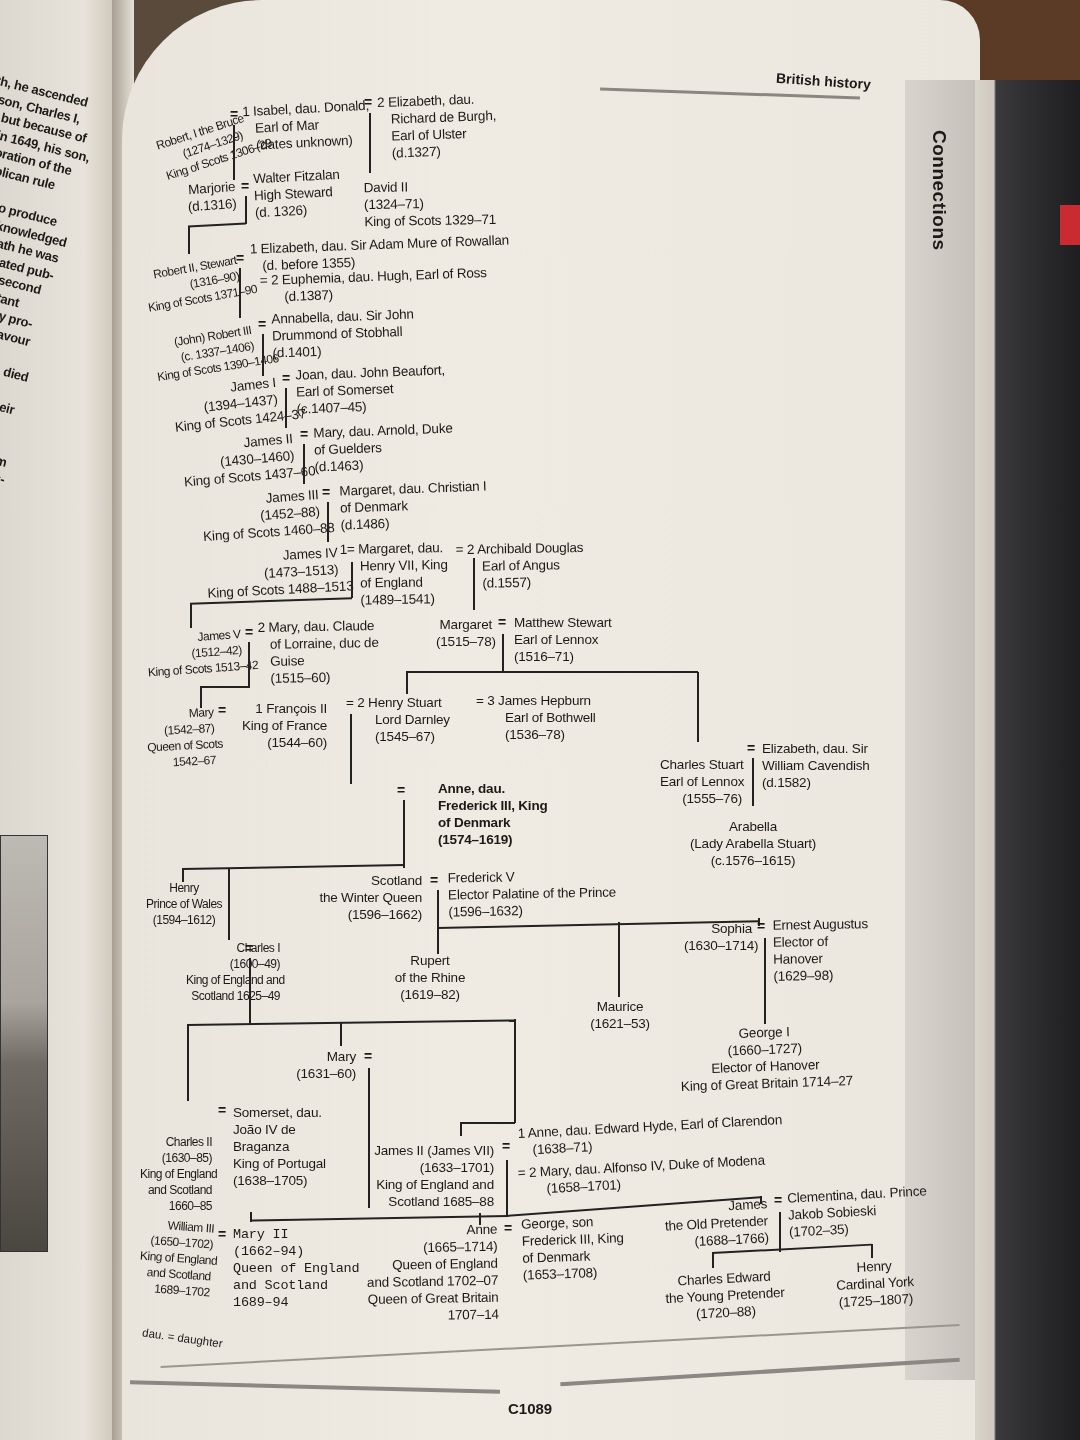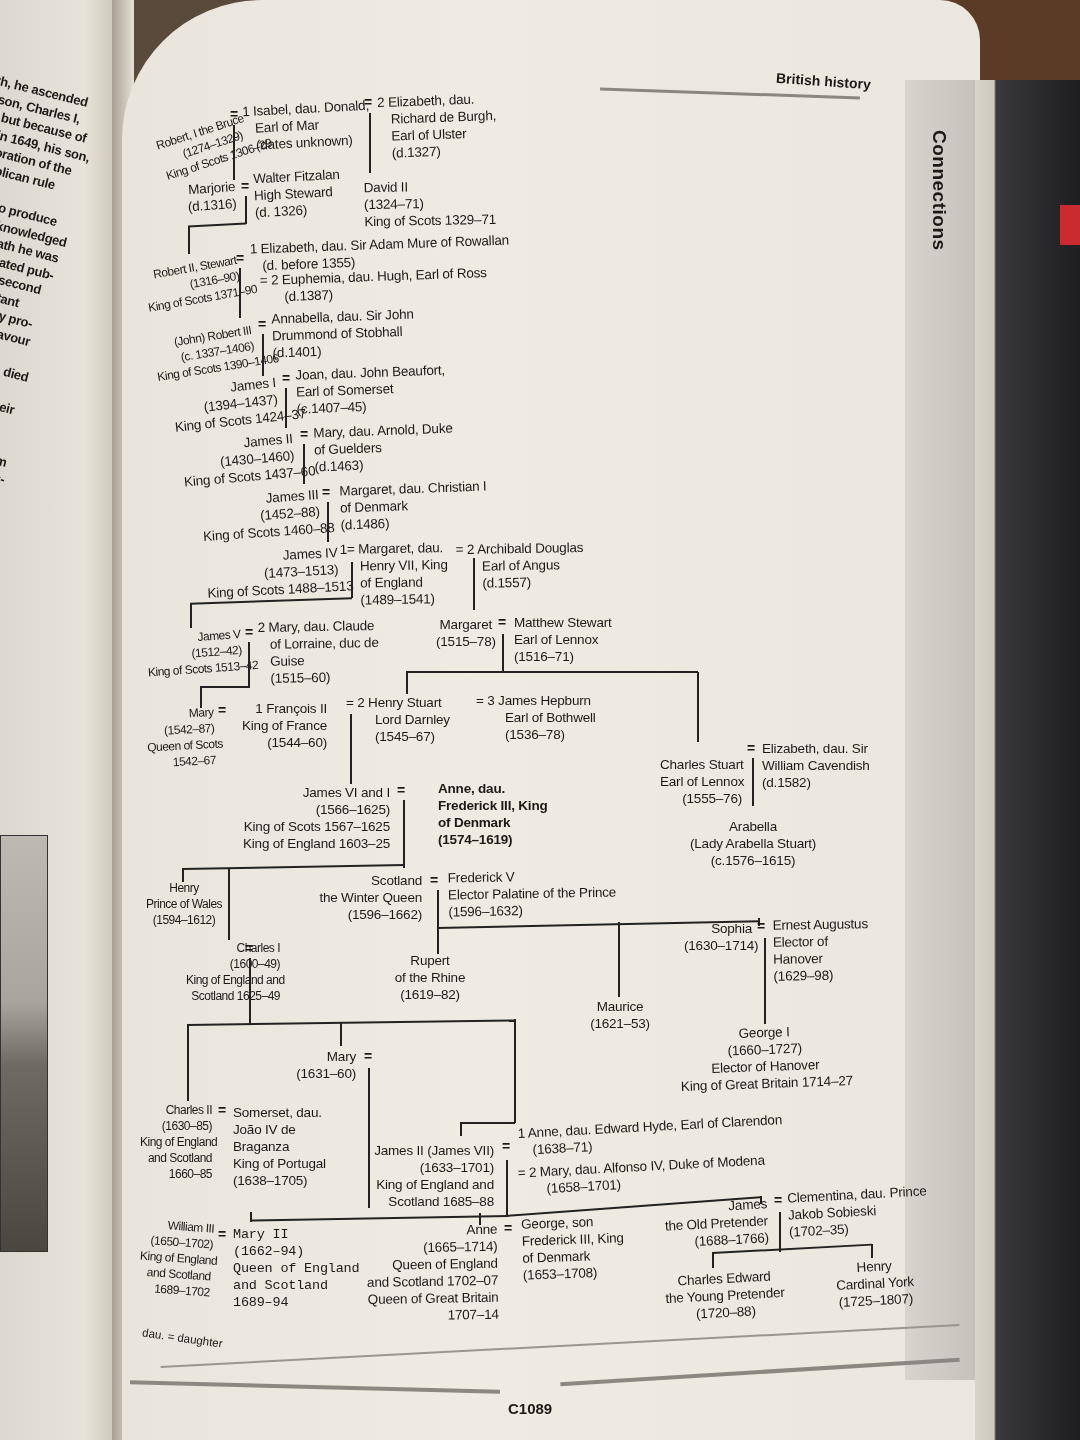--- a/index.html
+++ b/index.html
@@ -284,26 +284,20 @@
       <span>William Cavendish</span>
       <span>(d.1582)</span>
   </div>
   <div class="ln v" style="left:752px;top:758px;height:48px;"></div>
   <div class="n c" style="left:690px;top:818px;width:126px;">
     <span>Arabella</span>
       <span>(Lady Arabella Stuart)</span>
       <span>(c.1576–1615)</span>
   </div>
 
-  <div class="n r" style="left:240px;top:784px;width:150px;">
-    <span>James VI and I</span>
-      <span>(1566–1625)</span>
-      <span>King of Scots 1567–1625</span>
-      <span>King of England 1603–25</span>
-  </div>
   <div class="eq" style="left:397px;top:782px;">=</div>
   <div class="n" style="left:438px;top:780px;font-weight:bold;">
     <span>Anne, dau.</span>
       <span>Frederick III, King</span>
       <span>of Denmark</span>
       <span>(1574–1619)</span>
   </div>
   <div class="ln v" style="left:403px;top:800px;height:68px;"></div>
   <div class="ln h" style="left:182px;top:866px;width:222px;transform:rotate(-1deg);"></div>
   <div class="ln v" style="left:182px;top:868px;height:14px;"></div>
@@ -376,21 +370,21 @@
   <div class="ln h" style="left:460px;top:1122px;width:55px;"></div>
   <div class="ln v" style="left:460px;top:1122px;height:14px;"></div>
 
   <div class="n r" style="left:294px;top:1048px;width:62px;">
     <span>Mary</span>
       <span>(1631–60)</span>
   </div>
   <div class="eq" style="left:364px;top:1048px;">=</div>
   <div class="ln v" style="left:368px;top:1068px;height:140px;"></div>
 
-  <div class="n r sm" style="left:140px;top:1102px;width:72px;">
+  <div class="n r sm" style="left:140px;top:1134px;width:72px;">
     <span>Charles II</span>
       <span>(1630–85)</span>
       <span>King of England</span>
       <span>and Scotland</span>
       <span>1660–85</span>
   </div>
   <div class="eq" style="left:218px;top:1102px;">=</div>
   <div class="n" style="left:233px;top:1104px;">
     <span>Somerset, dau.</span>
       <span>João IV de</span>

